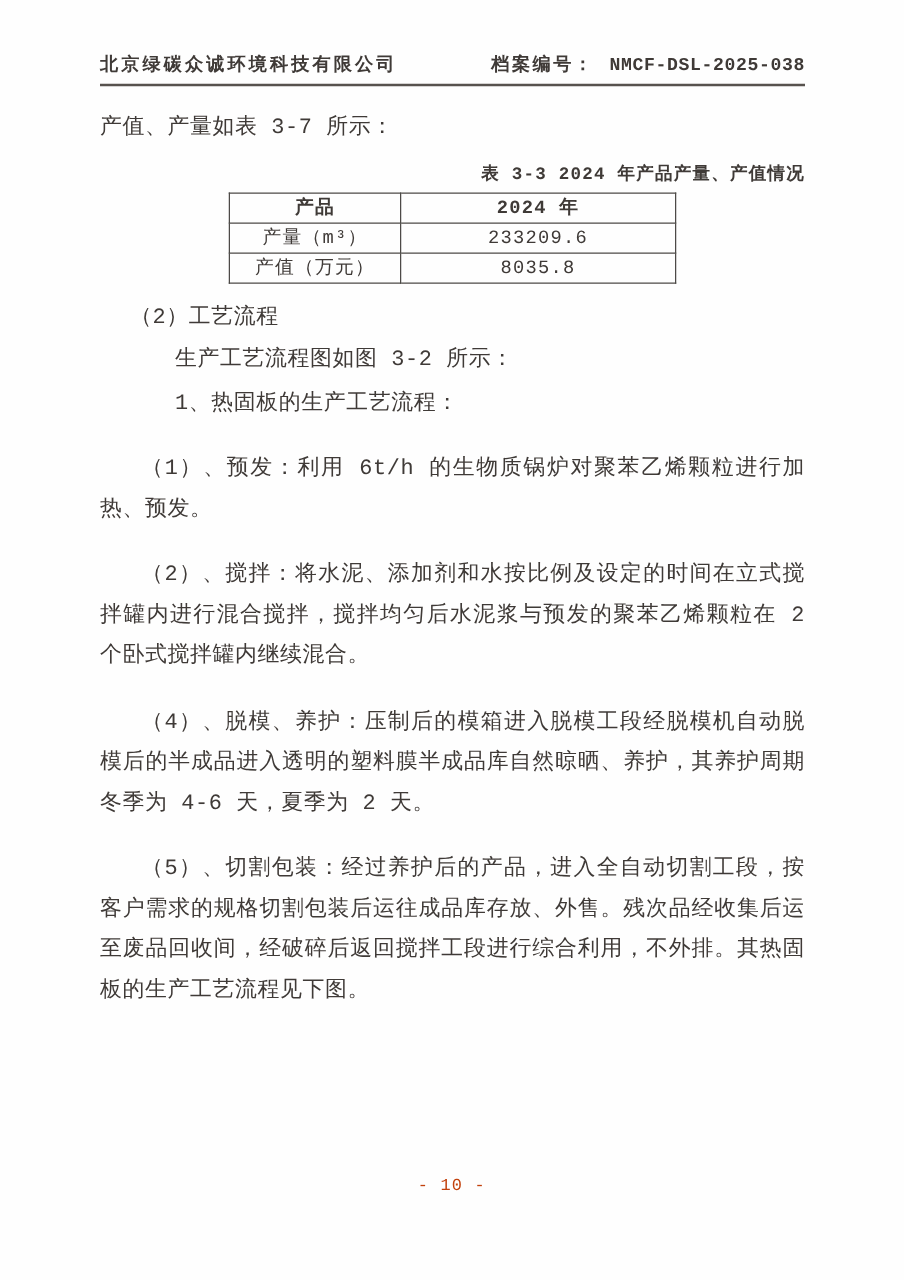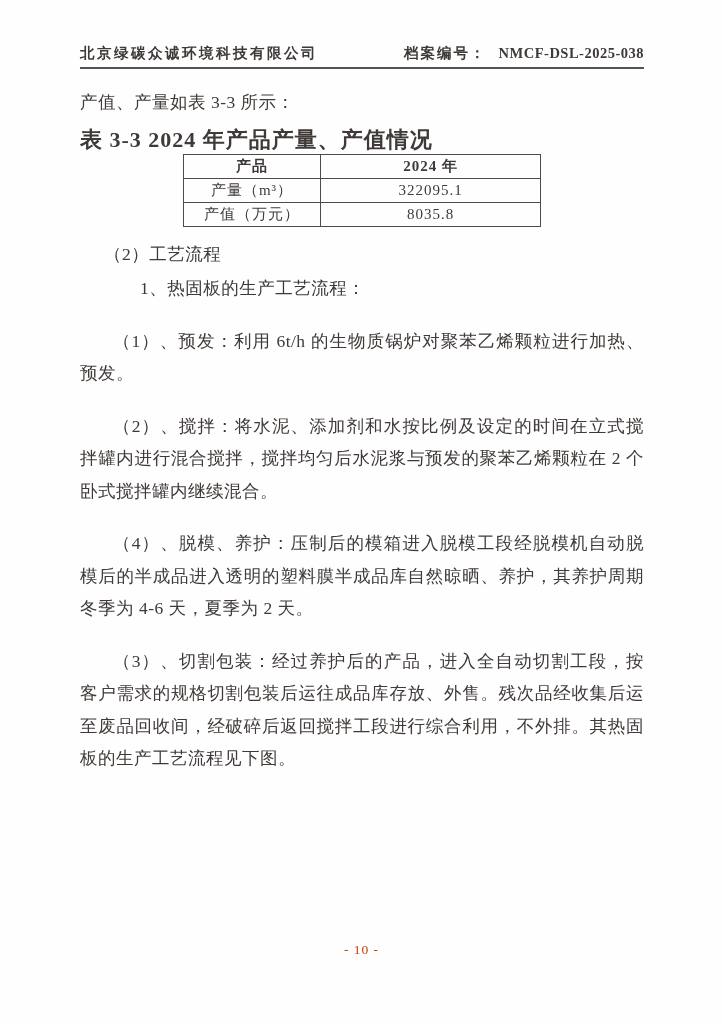--- a/index.html
+++ b/index.html
@@ -7,21 +7,21 @@
     padding: 0;
     background: #ffffff;
   }
   .page {
     position: relative;
     width: 723px;
     height: 1024px;
     background: #fefefe;
     overflow: hidden;
     box-sizing: border-box;
-    font-family: Liberation Serif, serif;
+    font-family: Liberation Mono, monospace;
     color: #3f3a37;
   }
   
   .header {
     position: absolute;
     top: 44px;
     left: 80px;
     right: 79px;
     display: flex;
     justify-content: space-between;
@@ -56,23 +56,23 @@
     left: 80px;
     right: 79px;
     font-size: 17.5px;
     line-height: 32.5px;
     text-align: justify;
     text-justify: inter-character;
     letter-spacing: 0.5px;
   }
   .intro { margin: 0; }
   .table-title {
-    text-align: left;
+    text-align: right;
     font-weight: 700;
-    font-size: 22px;
+    font-size: 14px;
     letter-spacing: 1px;
     line-height: 24px;
     margin-top: 9px;
   }
   table.data {
     border-collapse: collapse;
     margin: 2px auto 0 auto;
     width: 357px;
     table-layout: fixed;
   }
@@ -113,51 +113,52 @@
   <div class="header">
     <span class="company">北京绿碳众诚环境科技有限公司</span>
     <span class="archive">
       <span class="archive-label">档案编号：</span>
       <span class="archive-num">NMCF-DSL-2025-038</span>
     </span>
   </div>
 
   <div class="content">
 
-    <p class="intro">产值、产量如表 3-3 所示：</p>
+    <p class="intro">产值、产量如表 3-7 所示：</p>
 
     <div class="table-title">表 3-3 2024 年产品产量、产值情况</div>
 
     <table class="data">
       <colgroup>
           <col class="c1">
           <col class="c2">
         </colgroup>
       <tbody>
           <tr>
         <th>产品</th>
         <th>2024 年</th>
       </tr>
       <tr>
         <td>产量（m³）</td>
-        <td>322095.1</td>
+        <td>233209.6</td>
       </tr>
       <tr>
         <td>产值（万元）</td>
         <td>8035.8</td>
       </tr>
     </tbody>
       </table>
 
     <p class="p p-heading">（2）工艺流程</p>
+    <p class="p p-lead">生产工艺流程图如图 3-2 所示：</p>
     <p class="p p-lead">1、热固板的生产工艺流程：</p>
     <p class="p p-body">（1）、预发：利用 6t/h 的生物质锅炉对聚苯乙烯颗粒进行加热、预发。</p>
     <p class="p p-body">（2）、搅拌：将水泥、添加剂和水按比例及设定的时间在立式搅拌罐内进行混合搅拌，搅拌均匀后水泥浆与预发的聚苯乙烯颗粒在 2 个卧式搅拌罐内继续混合。</p>
     <p class="p p-body">（4）、脱模、养护：压制后的模箱进入脱模工段经脱模机自动脱模后的半成品进入透明的塑料膜半成品库自然晾晒、养护，其养护周期冬季为 4-6 天，夏季为 2 天。</p>
-    <p class="p p-body">（3）、切割包装：经过养护后的产品，进入全自动切割工段，按客户需求的规格切割包装后运往成品库存放、外售。残次品经收集后运至废品回收间，经破碎后返回搅拌工段进行综合利用，不外排。其热固板的生产工艺流程见下图。</p>
+    <p class="p p-body">（5）、切割包装：经过养护后的产品，进入全自动切割工段，按客户需求的规格切割包装后运往成品库存放、外售。残次品经收集后运至废品回收间，经破碎后返回搅拌工段进行综合利用，不外排。其热固板的生产工艺流程见下图。</p>
 
   </div>
 
   <div class="footer">
     <span>- 10 -</span>
   </div>
 
 </div>
 
 </body></html>

